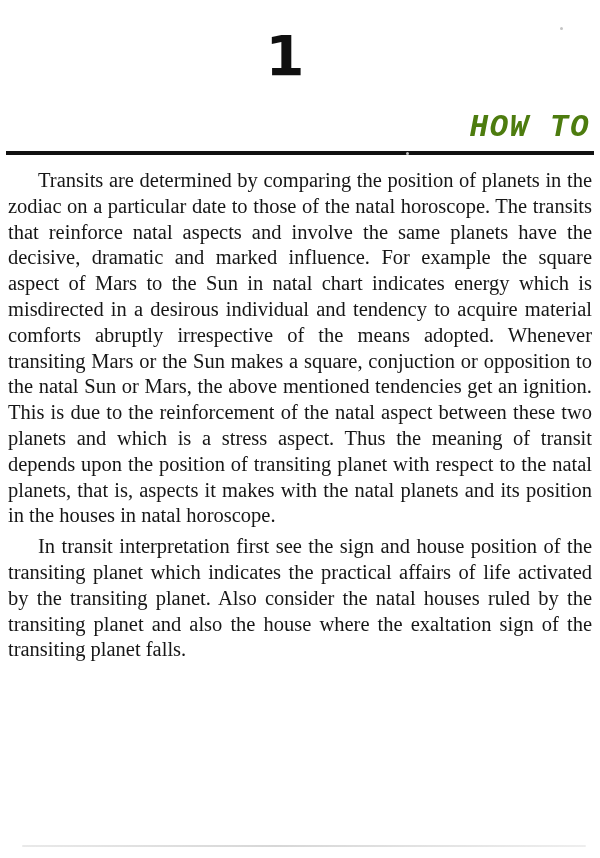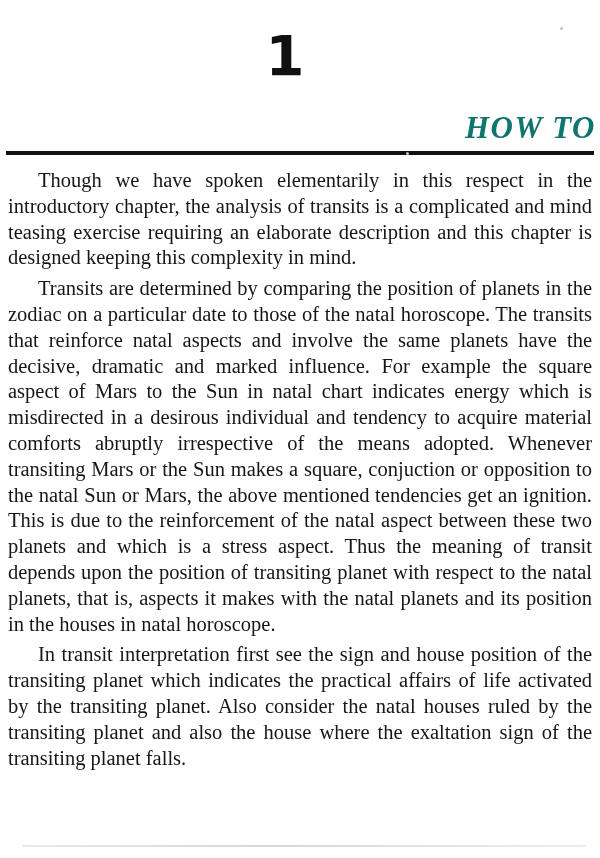--- a/index.html
+++ b/index.html
@@ -21,29 +21,29 @@
     text-align: center;
     transform: translateX(-15px);
     font-family: "DejaVu Sans", sans-serif;
     font-weight: bold;
     font-size: 56px;
     line-height: 60px;
     color: #101010;
   }
   .title-block {
     margin-top: 21px;
-    padding-right: 4px;
+    padding-right: 10px;
     text-align: right;
-    font-family: Liberation Serif, serif;
+    font-family: Liberation Mono, monospace;
     font-style: italic;
     font-weight: bold;
     font-size: 31px;
     line-height: 42px;
     letter-spacing: 1.5px;
-    color: #0f766e;
+    color: #4d7c0f;
     white-space: nowrap;
   }
   .title-rule {
     margin: 2px 6px 0 6px;
     height: 4px;
     background: #111111;
   }
   .body-text {
     margin: 13px 8px 0 8px;
     font-size: 20.5px;
@@ -78,21 +78,20 @@
 
   <div class="chapter-number">1</div>
 
   <div class="title-block">
     <div>HOW TO</div>
   </div>
 
   <div class="title-rule"></div>
 
   <div class="body-text">
-    <p>Though we have spoken elementarily in this respect in the introductory chapter, the analysis of transits is a complicated and mind teasing exercise requiring an elaborate description and this chapter is designed keeping this complexity in mind.</p>
     <p>Transits are determined by comparing the position of planets in the zodiac on a particular date to those of the natal horoscope. The transits that reinforce natal aspects and involve the same planets have the decisive, dramatic and marked influence. For example the square aspect of Mars to the Sun in natal chart indicates energy which is misdirected in a desirous individual and tendency to acquire material comforts abruptly irrespective of the means adopted. Whenever transiting Mars or the Sun makes a square, conjuction or opposition to the natal Sun or Mars, the above mentioned tendencies get an ignition. This is due to the reinforcement of the natal aspect between these two planets and which is a stress aspect. Thus the meaning of transit depends upon the position of transiting planet with respect to the natal planets, that is, aspects it makes with the natal planets and its position in the houses in natal horoscope.</p>
     <p>In transit interpretation first see the sign and house position of the transiting planet which indicates the practical affairs of life activated by the transiting planet. Also consider the natal houses ruled by the transiting planet and also the house where the exaltation sign of the transiting planet falls.</p>
   </div>
 
   <div class="scan-artifact-line"></div>
   <div class="scan-speck" style="left:560px; top:27px;"></div>
   <div class="scan-speck" style="left:406px; top:152px;"></div>
 
 </div>
 

